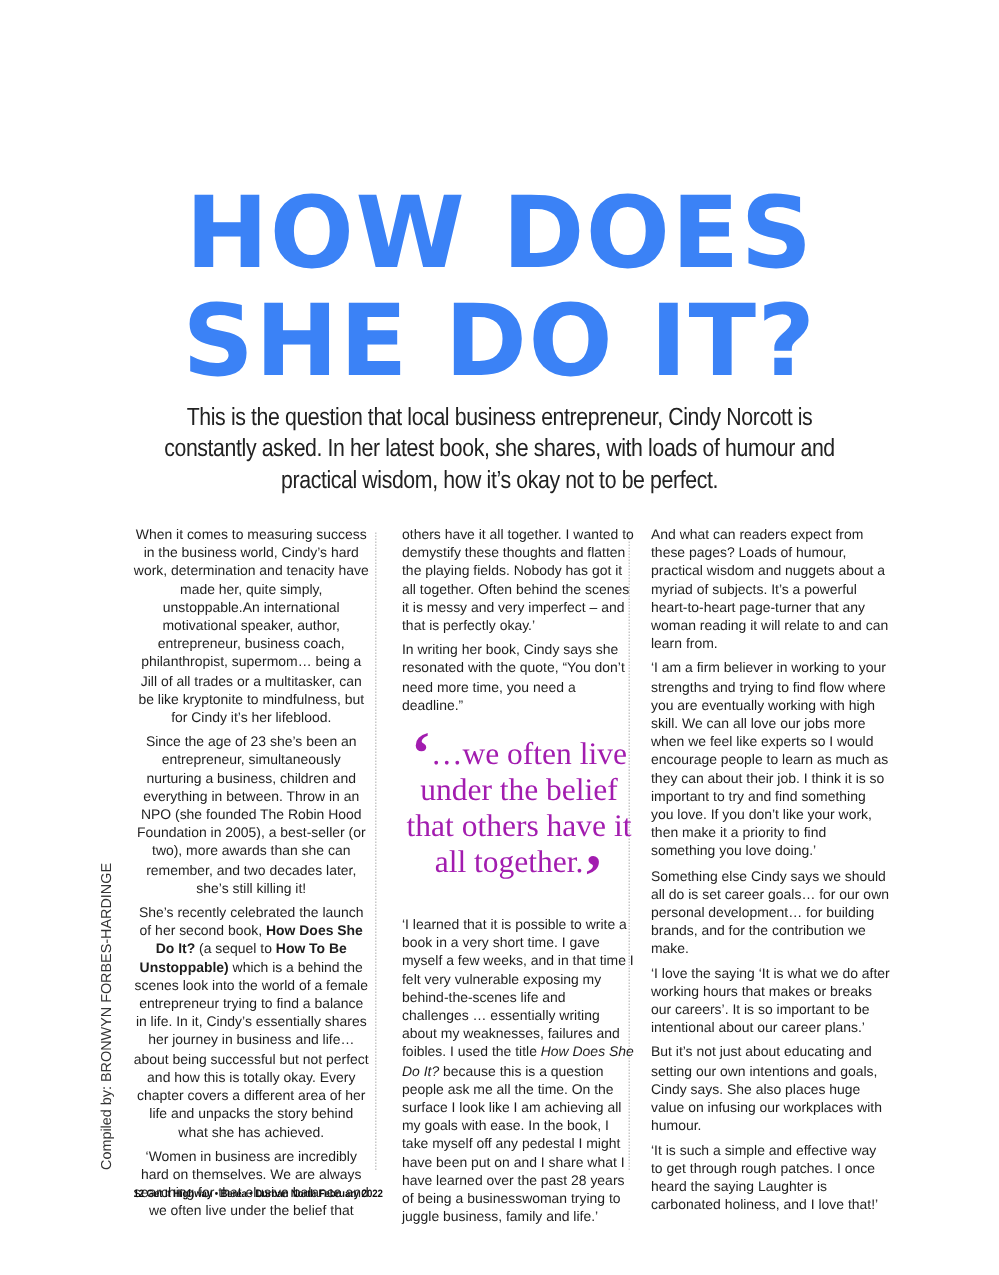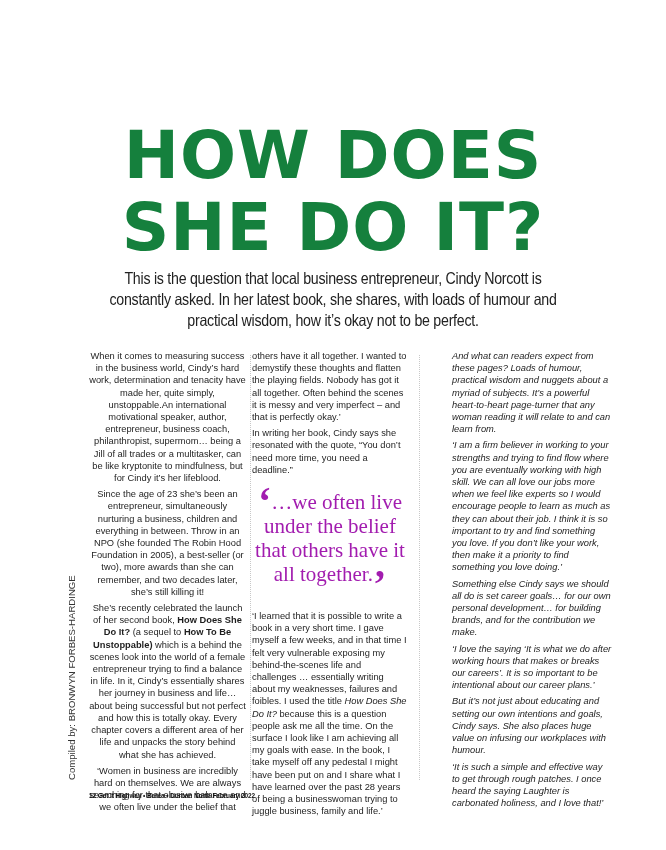--- a/index.html
+++ b/index.html
@@ -19,21 +19,21 @@
       position: absolute;
       left: 0;
       top: 120px;
       width: 666px;
       text-align: center;
       font-family: "DejaVu Sans", sans-serif;
       font-weight: bold;
       font-size: 66px;
       line-height: 72px;
       letter-spacing: 1px;
-      color: #15803d;
+      color: #3b82f6;
       margin: 0;
     }
     .headline span { display: block; }
     .standfirst {
       position: absolute;
       left: 110px;
       top: 268px;
       width: 446px;
       text-align: center;
       font-family: "Liberation Sans", sans-serif;
@@ -52,22 +52,22 @@
       top: 350px;
       font-family: "Liberation Sans", sans-serif;
       font-size: 9.3px;
       line-height: 12.2px;
       color: #1e1e1e;
     }
     .column p {
       margin: 0 0 4px 0;
     }
     .col1 { left: 89px; width: 157px; text-align: center; }
-    .col2 { left: 252px; width: 156px; }
-    .col3 { left: 452px; width: 160px; font-style: italic; }
+    .col2 { left: 268px; width: 156px; }
+    .col3 { left: 434px; width: 160px; }
     .divider {
       position: absolute;
       top: 355px;
       height: 425px;
       width: 0;
       border-left: 1px dotted #c8c8c8;
     }
     .div1 { left: 250px; }
     .div2 { left: 419px; }
     .pullquote {

